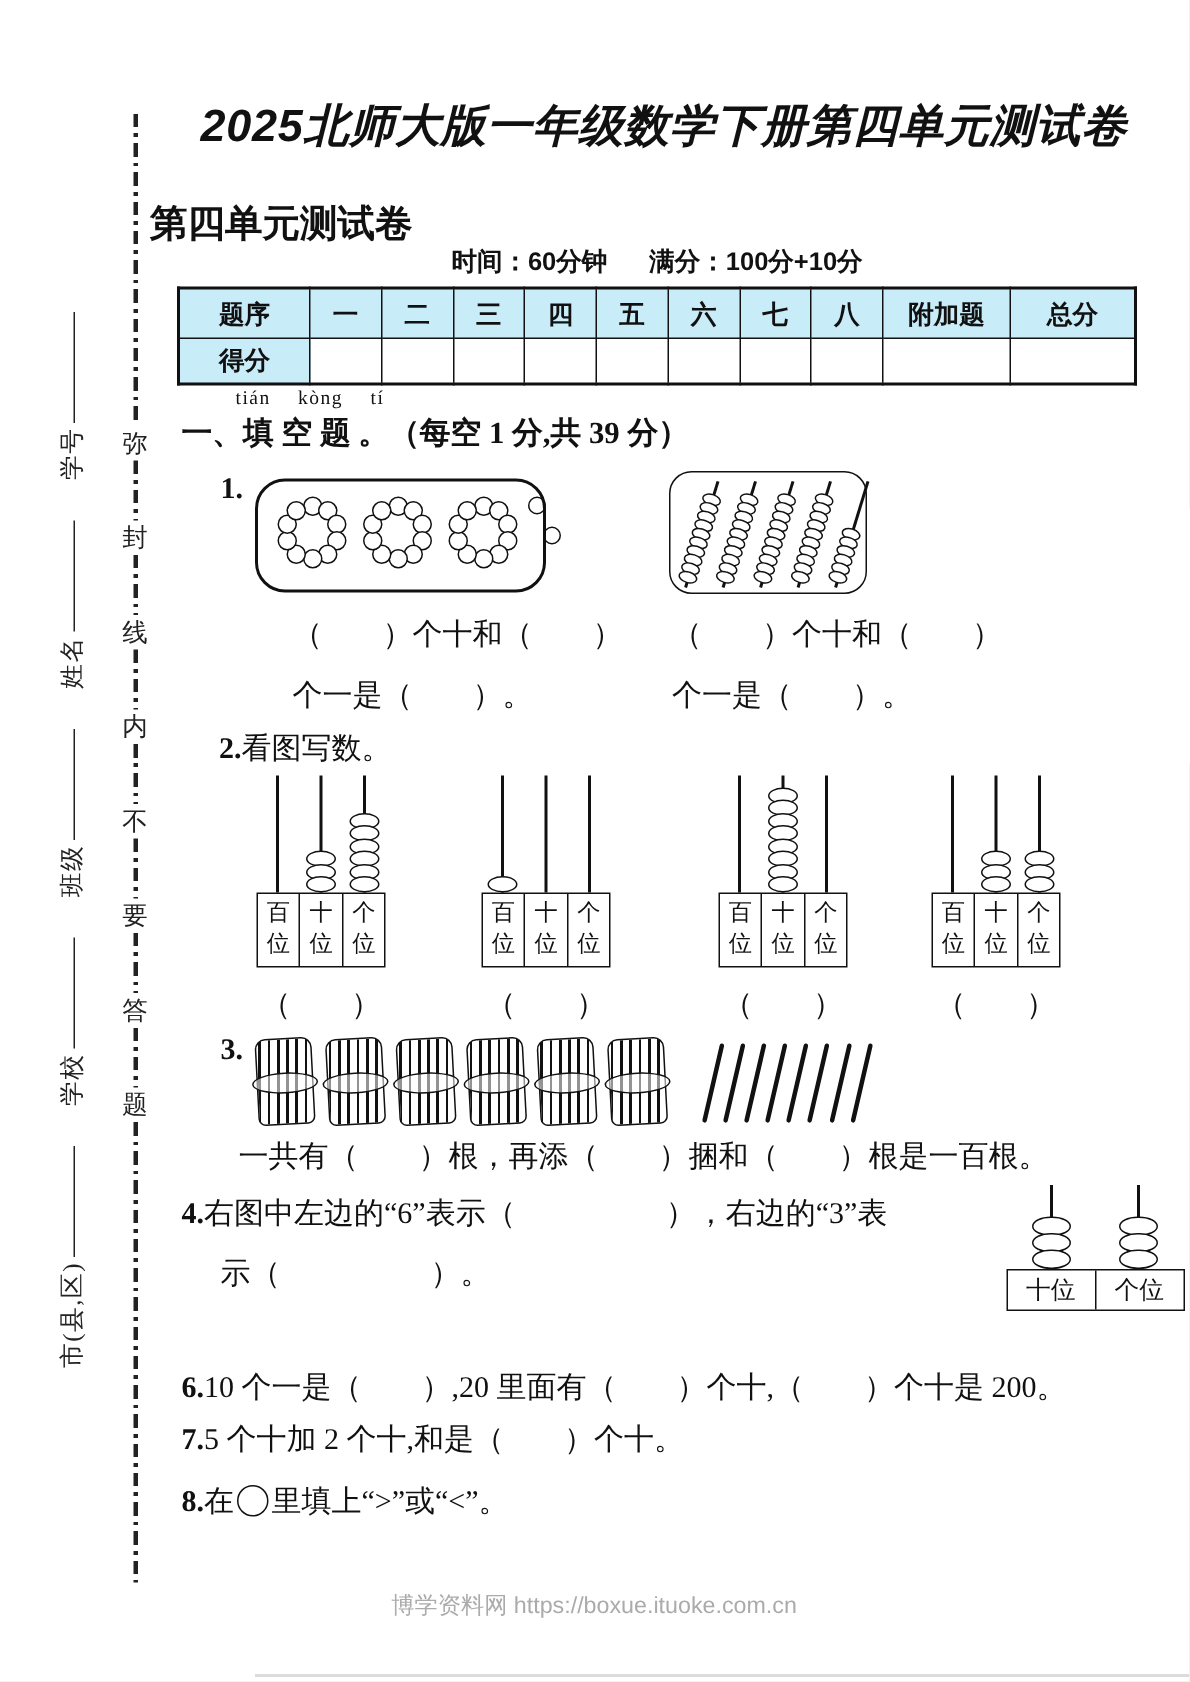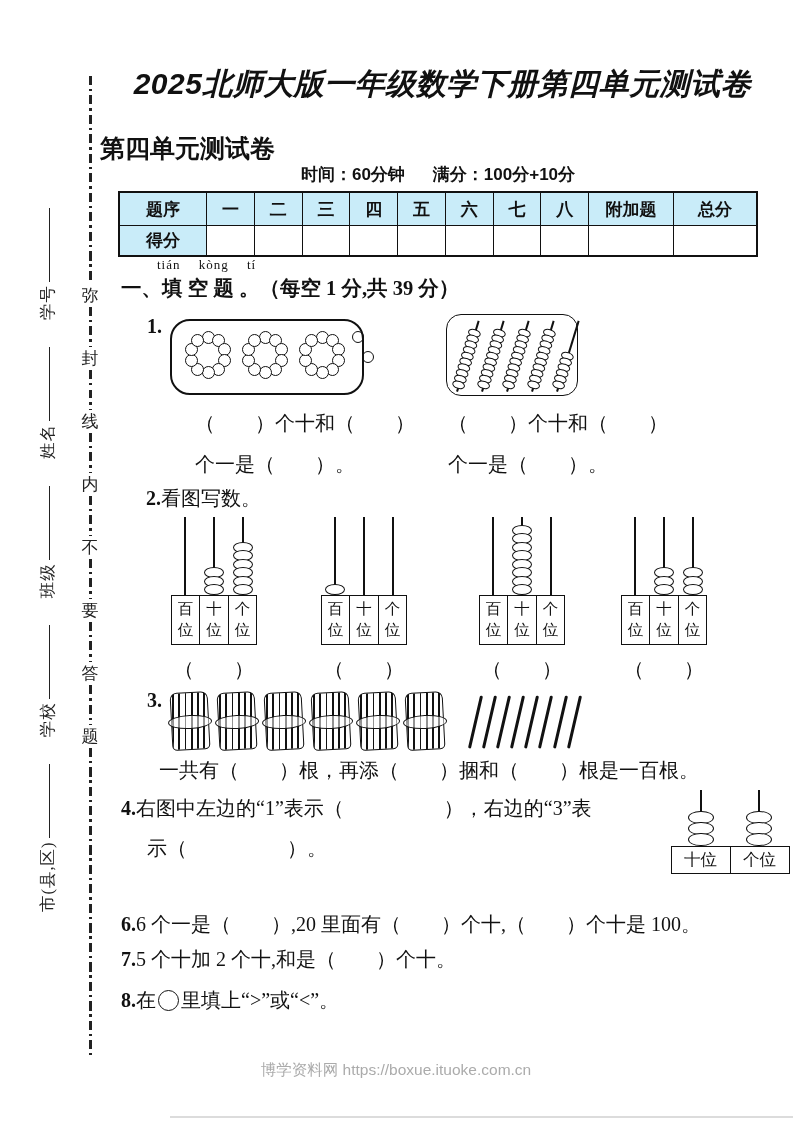--- a/index.html
+++ b/index.html
@@ -423,21 +423,21 @@
         <div class="stick"></div>
         <div class="stick"></div>
         <div class="stick"></div>
         <div class="stick"></div>
         <div class="stick"></div>
       </div>
     </div>
   <div class="abs qtext" style="left:159px;top:757px;">一共有（　　）根，再添（　　）捆和（　　）根是一百根。</div>
 
   <div class="abs qtext" style="left:121px;top:795px;">
-    <span class="qnum">4.</span><span>右图中左边的“1”表示（　　　　　），右边的“3”表</span>
+    <span class="qnum">4.</span><span>右图中左边的“6”表示（　　　　　），右边的“3”表</span>
   </div>
   <div class="abs qtext" style="left:147px;top:835px;">示（　　　　　）。</div>
   <div class="abs q4fig">
       <div class="mrods">
         <div class="mrod">
           <div class="mbead"></div>
           <div class="mbead"></div>
           <div class="mbead"></div>
         </div>
         <div class="mrod">
@@ -446,21 +446,21 @@
           <div class="mbead"></div>
         </div>
       </div>
       <div class="mtable">
         <div class="mcell">十位</div>
         <div class="mcell">个位</div>
       </div>
     </div>
 
   <div class="abs qtext" style="left:121px;top:911px;">
-    <span class="qnum">6.</span><span>6 个一是（　　）,20 里面有（　　）个十,（　　）个十是 100。</span>
+    <span class="qnum">6.</span><span>10 个一是（　　）,20 里面有（　　）个十,（　　）个十是 200。</span>
   </div>
   <div class="abs qtext" style="left:121px;top:946px;">
     <span class="qnum">7.</span><span>5 个十加 2 个十,和是（　　）个十。</span>
   </div>
   <div class="abs qtext" style="left:121px;top:987px;">
     <span class="qnum">8.</span><span>在</span><span class="q8circle"></span><span>里填上“&gt;”或“&lt;”。</span>
   </div>
 
   <div class="abs watermark">博学资料网 https://boxue.ituoke.com.cn</div>
   <div class="abs bottomline"></div>

